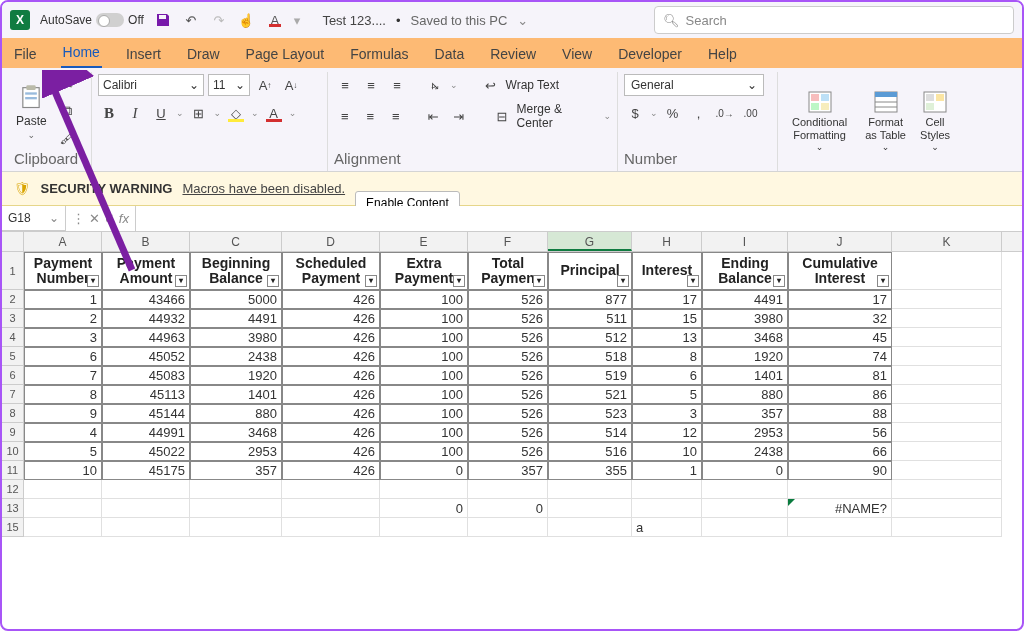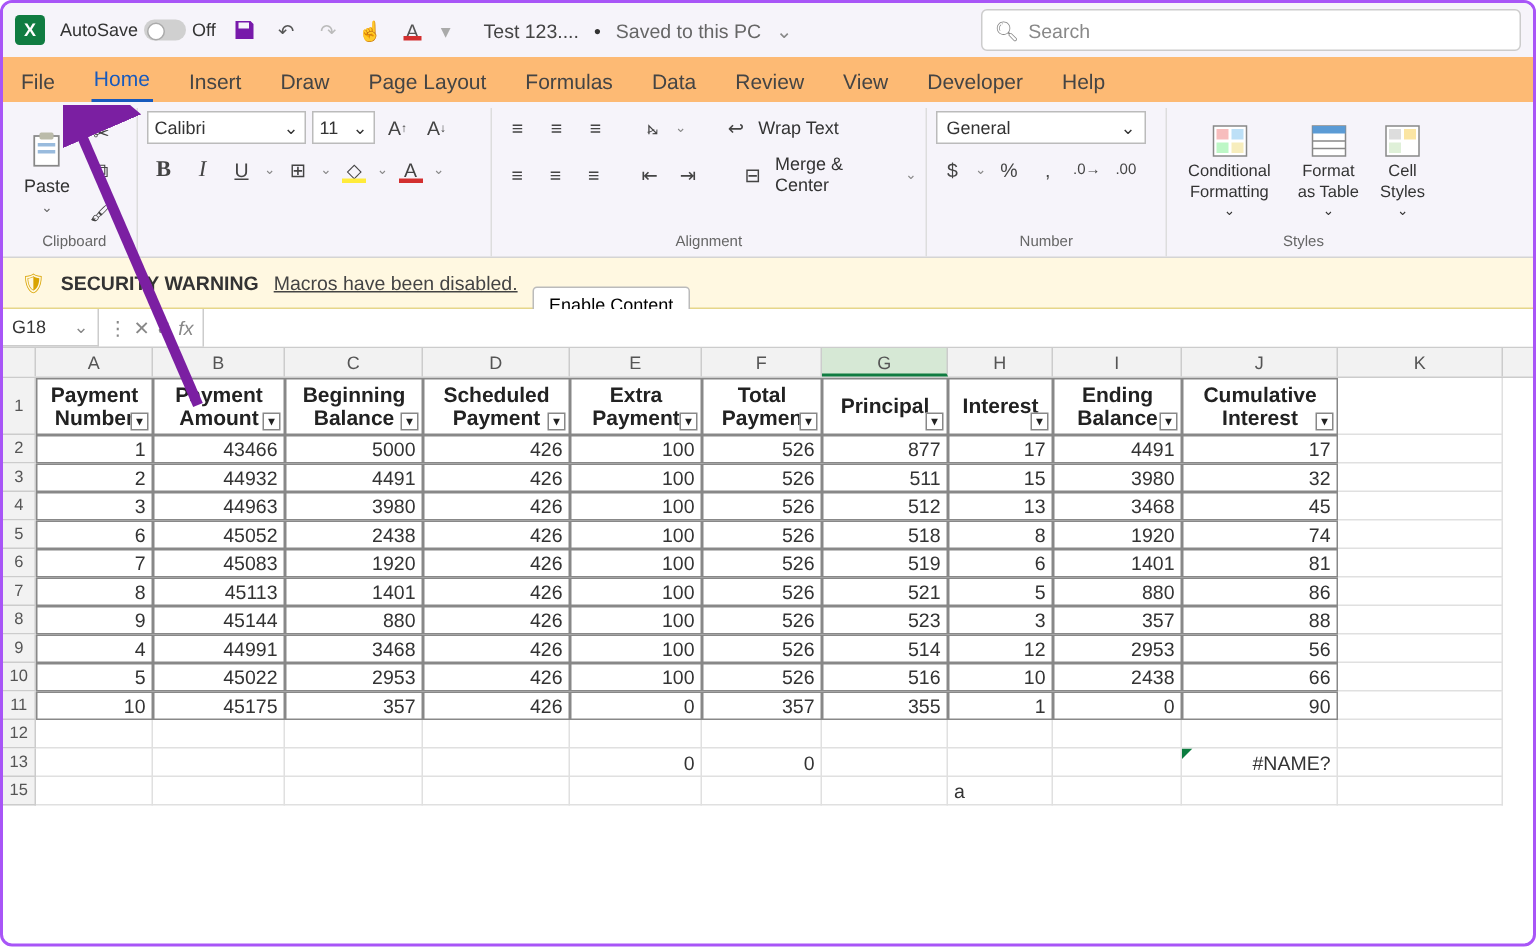--- a/index.html
+++ b/index.html
@@ -18,21 +18,21 @@
 .search-box { margin-left: auto; width: 360px; height: 28px; background: #fff; border: 1px solid #ccc; border-radius: 4px; display: flex; align-items: center; padding: 0 8px; color: #888; gap: 6px; }
 
 
 .tabs-row { height: 30px; display: flex; align-items: flex-end; padding: 0 10px; gap: 22px; background: #fdba74; }
 .tab { font-size: 14px; padding: 4px 2px 6px; color: #444; cursor: pointer; }
 .tab.active { color: #185abd; border-bottom: 2px solid #185abd; font-weight: 500; }
 
 
 .ribbon { height: 104px; background: #f6f4fa; border-bottom: 1px solid #d4d4d4; display: flex; padding: 4px 6px 0; }
 .group { border-right: 1px solid #ddd; padding: 2px 6px; display: flex; flex-direction: column; justify-content: space-between; }
-.group-label { text-align: center; font-size: 10px; color: #666; padding: 2px 0; }
+.group-label { text-align: left; font-size: 15px; color: #666; padding: 2px 0; }
 .group-body { flex: 1; display: flex; align-items: center; gap: 4px; }
 .paste-btn { display: flex; flex-direction: column; align-items: center; gap: 2px; padding: 2px; font-size: 12px; }
 .clip-icons { display: flex; flex-direction: column; gap: 4px; margin-left: 4px; }
 .font-row1, .font-row2, .align-row { display: flex; align-items: center; gap: 4px; margin-bottom: 6px; }
 .font-select { width: 106px; height: 22px; border: 1px solid #bbb; background: #fff; font-size: 12px; padding: 0 4px; display: flex; align-items: center; justify-content: space-between; }
 .size-select { width: 42px; height: 22px; border: 1px solid #bbb; background: #fff; font-size: 12px; padding: 0 4px; display: flex; align-items: center; justify-content: space-between; }
 .ri { width: 22px; height: 22px; display: flex; align-items: center; justify-content: center; color: #444; border-radius: 2px; font-size: 13px; }
 .bold { font-weight: bold; font-family: "Times New Roman", serif; font-size: 15px; }
 .italic { font-style: italic; font-family: "Times New Roman", serif; font-size: 15px; }
 .underline-A { position: relative; }
@@ -250,21 +250,20 @@
         <svg width="26" height="24">
             <rect x="2" y="2" width="22" height="20" fill="#fff" stroke="#888"></rect>
             <rect x="4" y="4" width="8" height="7" fill="#ddd"></rect>
             <rect x="14" y="4" width="8" height="7" fill="#fbe5a3"></rect>
             <rect x="4" y="13" width="8" height="7" fill="#dff0d8"></rect>
           </svg>
         <span>Cell Styles</span>
           <span style="font-size:9px">⌄</span>
       </div>
     </div>
-    <div class="group-label">Styles</div>
   </div>
 </div>
 
 <div class="security-bar">
   <span class="warn-icon">🛡</span>
   <b>SECURITY WARNING</b>
   <span class="link">Macros have been disabled.</span>
   <button class="enable-btn">Enable Content</button>
 </div>
 

